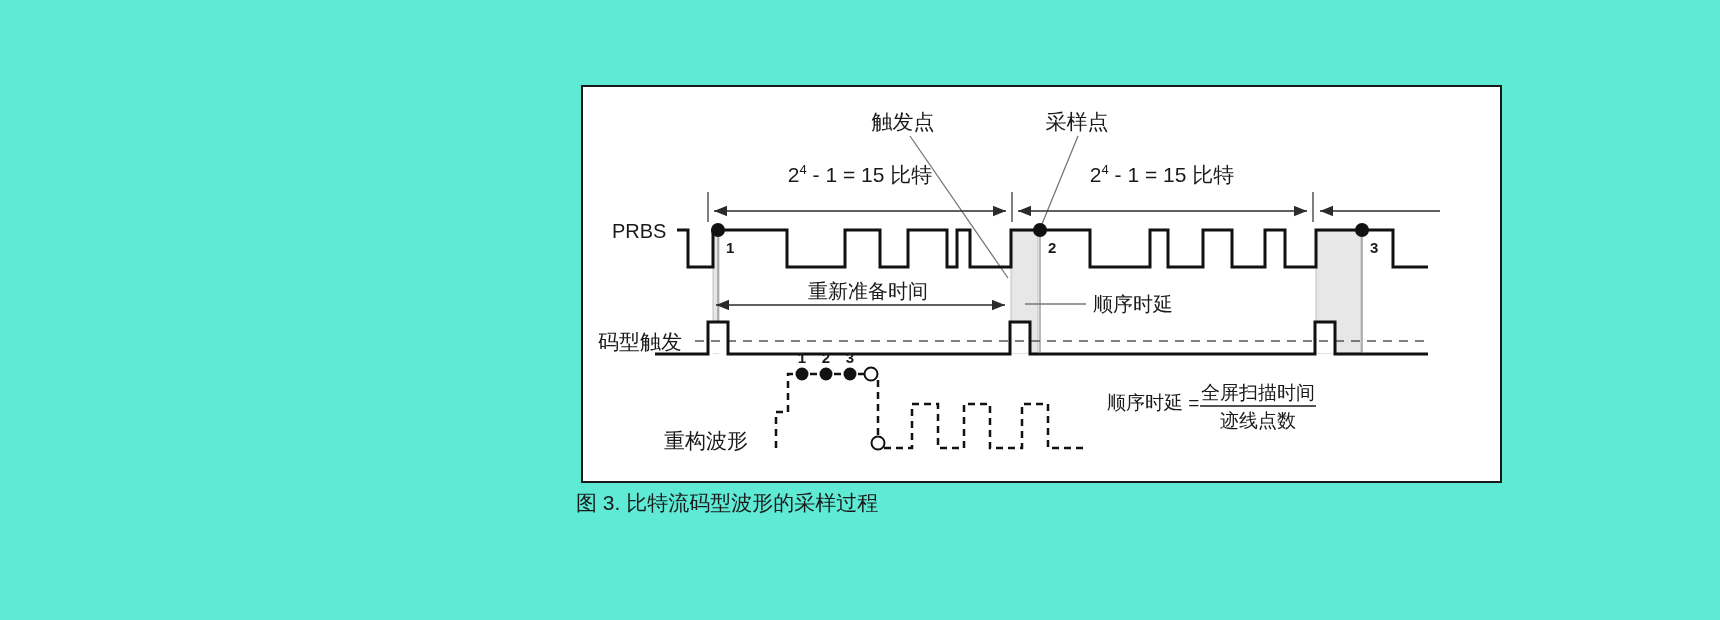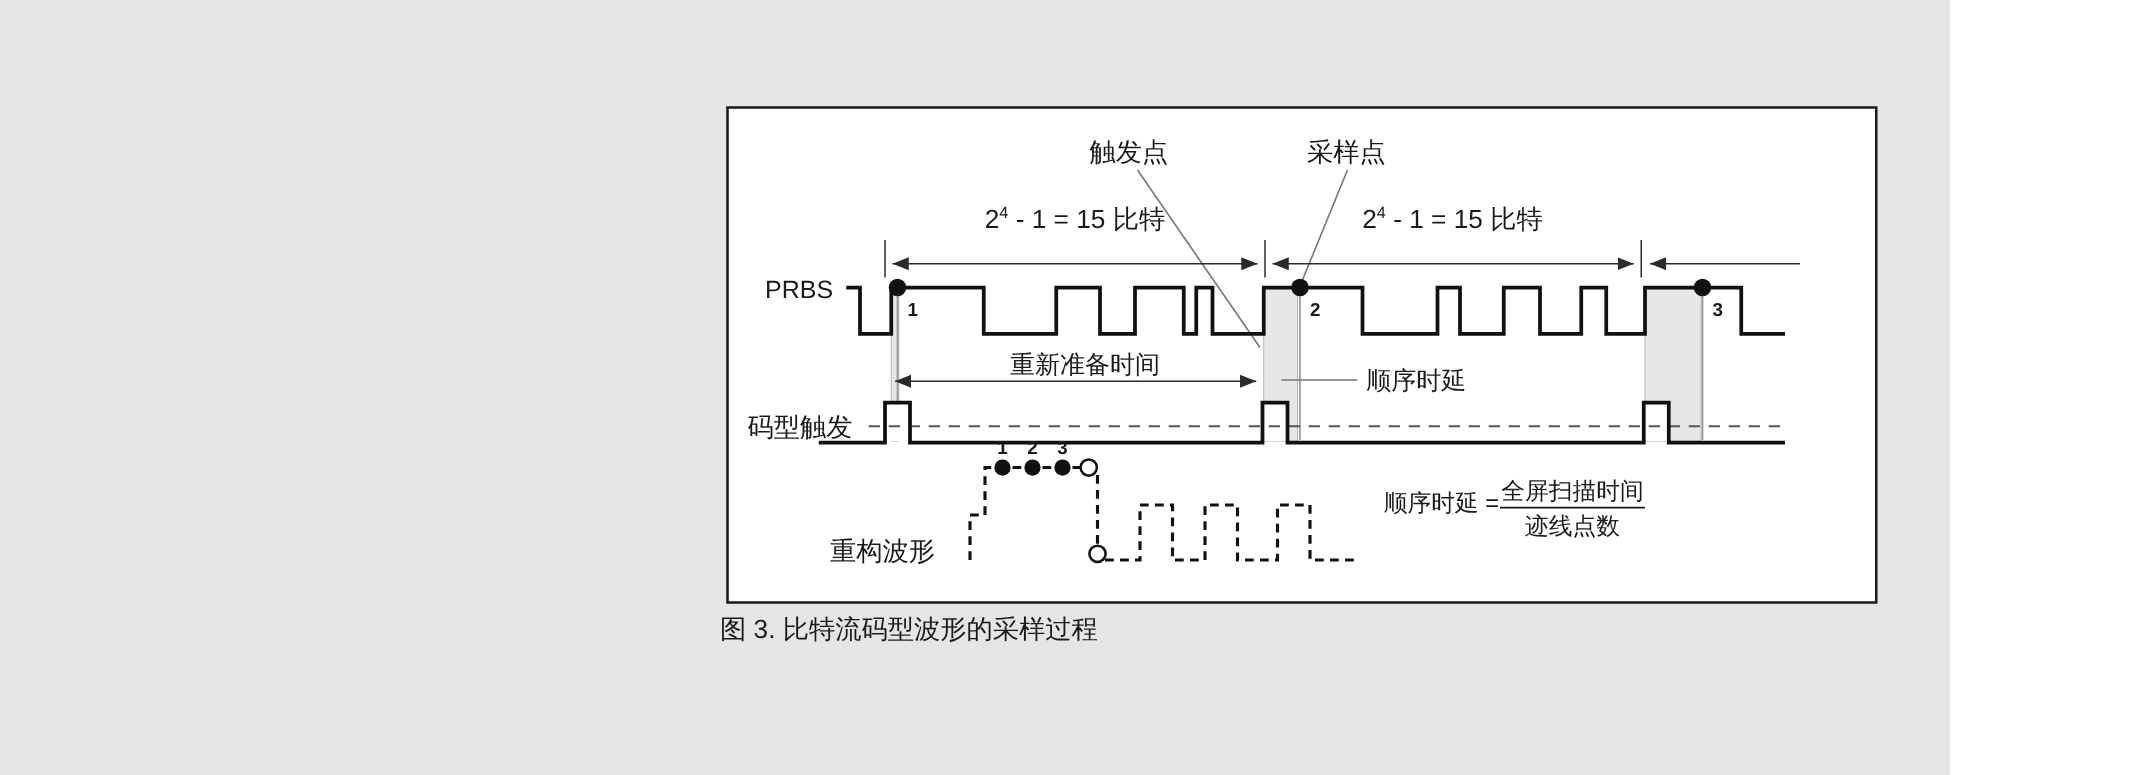--- a/index.html
+++ b/index.html
@@ -1,16 +1,16 @@
 <!DOCTYPE html>
 <html><head>
 <meta charset="utf-8">
 <style>
   html,body{margin:0;padding:0;background:#ffffff;}
-  .page{position:relative;width:1560px;height:620px;background:#e5e5e5;overflow:hidden;
+  .page{position:relative;width:1720px;height:620px;background:#5eead4;overflow:hidden;
         font-family:"Liberation Sans","DejaVu Sans",sans-serif;}
   svg{position:absolute;left:0;top:0;}
   text{fill:#1a1a1a;font-family:"Liberation Sans","DejaVu Sans",sans-serif;}
   .wave{fill:none;stroke:#111;stroke-width:3;stroke-linejoin:miter;}
   .dashwave{fill:none;stroke:#111;stroke-width:2.5;stroke-dasharray:7 5;}
   .dim{stroke:#2b2b2b;stroke-width:1.3;fill:none;}
   .leader{stroke:#777;stroke-width:1.3;fill:none;}
   .band{fill:#e7e7e7;stroke:#b5b5b5;stroke-width:0.8;}
   .sampleline{stroke:#9a9a9a;stroke-width:1.4;}
   .lbl{font-size:21px;}

